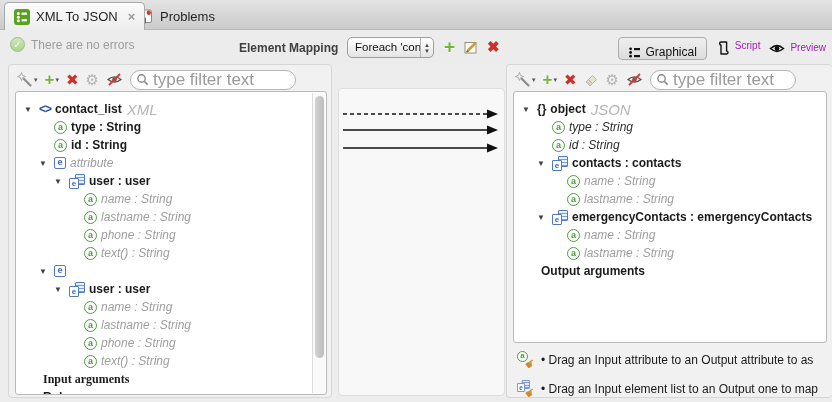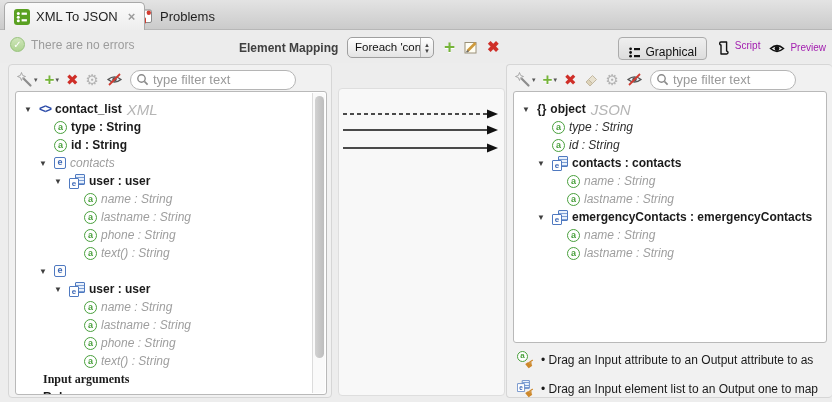--- a/index.html
+++ b/index.html
@@ -67,21 +67,21 @@
     position:absolute; top:64px; height:334px;
     background:#f1f1f1; border:1px solid #d6d6d6; border-radius:4px;
   }
   .panel.left { left:8px; width:324px; }
   .panel.right { left:506px; width:326px; border-right:none; }
   .ptoolbar { position:absolute; left:8px; top:3px; height:23px; display:flex; align-items:center; gap:7px; }
   .mini { display:inline-flex; align-items:center; }
   .dd-arrow { font-size:7px; color:#555; margin-left:1px; }
   .filter {
     height:20px; border:1px solid #b5b5b5; border-radius:10px; background:#fff;
-    font-size:13px; color:#333; padding:0 8px 0 22px; outline:none;
+    font-size:17px; color:#333; padding:0 8px 0 22px; outline:none;
     font-family:"Liberation Sans","DejaVu Sans",sans-serif;
   }
   .filter::placeholder { color:#9a9a9a; }
   .filter-wrap { position:relative; display:inline-flex; align-items:center; }
   .filter-wrap svg { position:absolute; left:6px; }
   .tree-box {
     position:absolute; left:6px; top:26px;
     background:#fff; border:1px solid #b9b9b9; border-radius:3px;
     overflow:hidden; padding-top:8px;
   }
@@ -261,21 +261,21 @@
           <span class="tlabel bold">type : String</span>
         </div>
         <div class="trow" style="padding-left: 23px;">
           <span class="caret"></span>
           <span class="ic-attr">a</span>
           <span class="tlabel bold">id : String</span>
         </div>
         <div class="trow" style="padding-left: 23px;">
           <span class="caret">▼</span>
           <span class="ic-elem">e</span>
-          <span class="tlabel muted">contacts</span>
+          <span class="tlabel muted">attribute</span>
         </div>
         <div class="trow" style="padding-left: 38px;">
           <span class="caret">▼</span>
           <span class="ic-elist">
             <span class="back"></span>
             <span class="front">e</span>
           </span>
           <span class="tlabel bold">user : user</span>
         </div>
         <div class="trow" style="padding-left: 53px;">
@@ -445,20 +445,24 @@
         <div class="trow" style="padding-left: 38px;">
           <span class="caret"></span>
           <span class="ic-attr">a</span>
           <span class="tlabel muted">name : String</span>
         </div>
         <div class="trow" style="padding-left: 38px;">
           <span class="caret"></span>
           <span class="ic-attr">a</span>
           <span class="tlabel muted">lastname : String</span>
         </div>
+        <div class="trow" style="padding-left: 8px;">
+          <span class="caret"></span>
+          <span class="tlabel section">Output arguments</span>
+        </div>
       </div>
   </div>
 
   <div class="hint-row" style="top:286px">
     <span class="hint-ic">
       <span class="ic-attr">a</span>
         <span class="hand">☛</span>
     </span>
     <span class="txt">• Drag an Input attribute to an Output attribute to as</span>
   </div>

